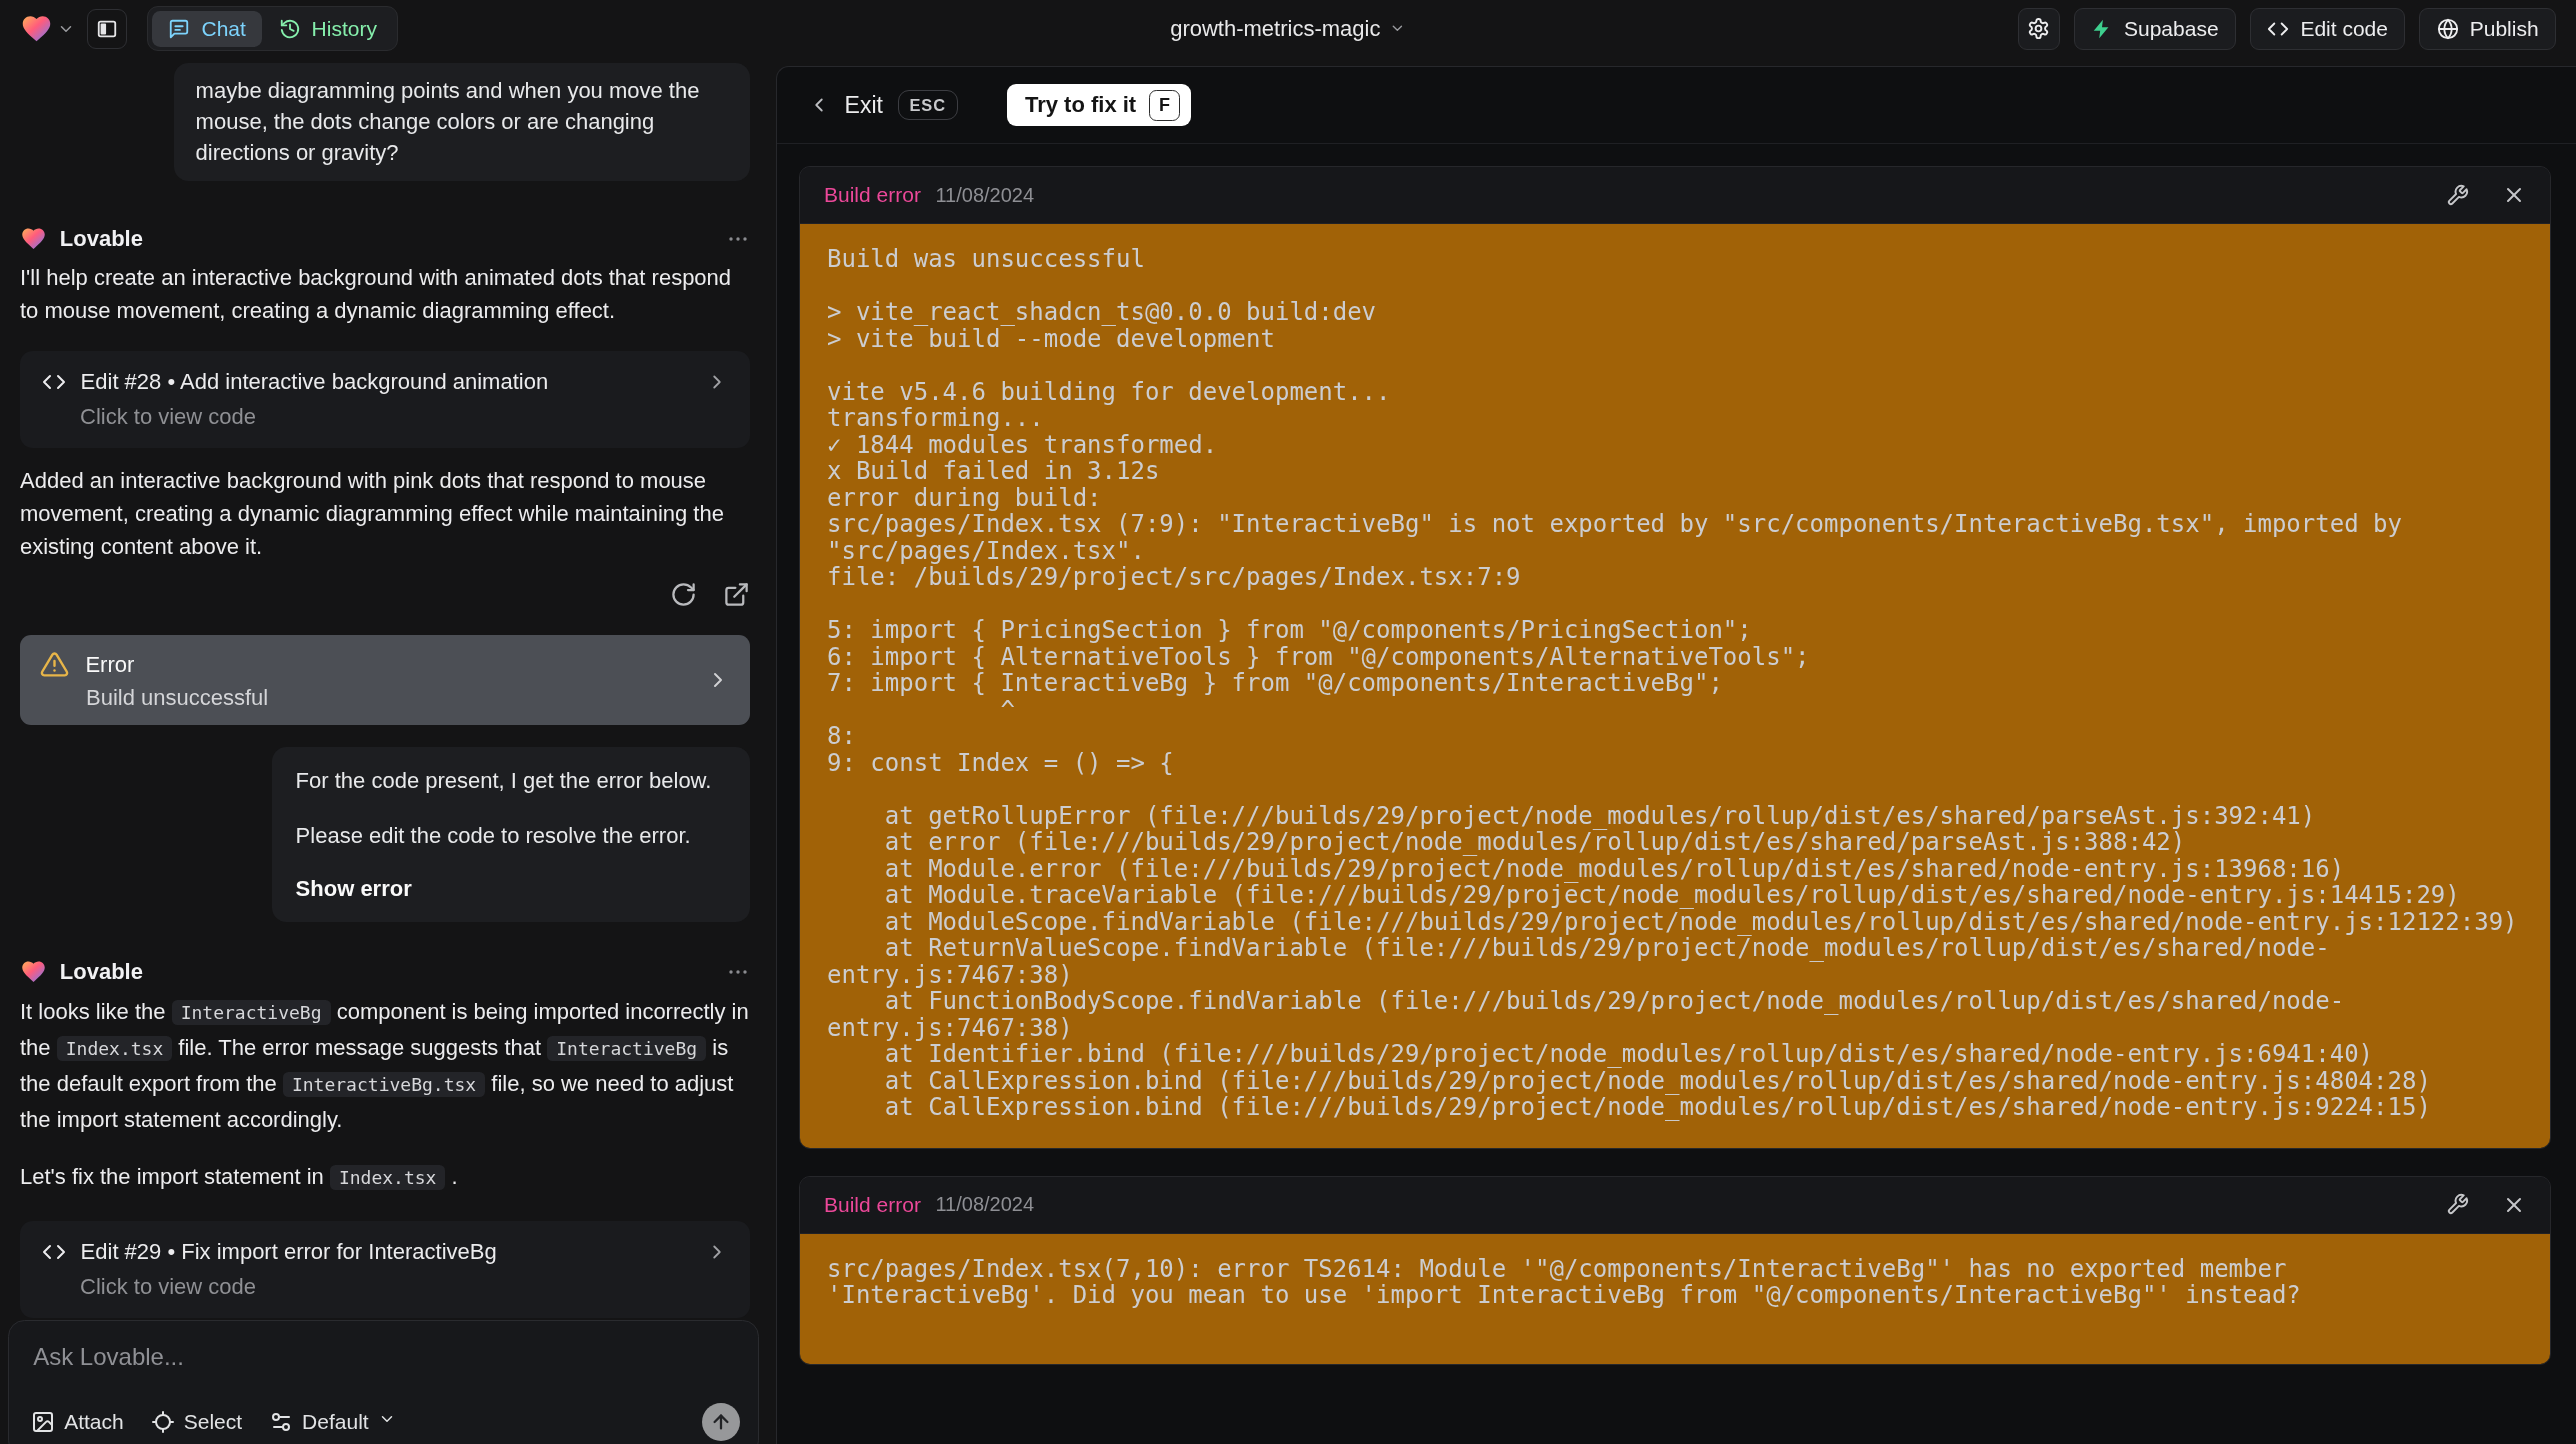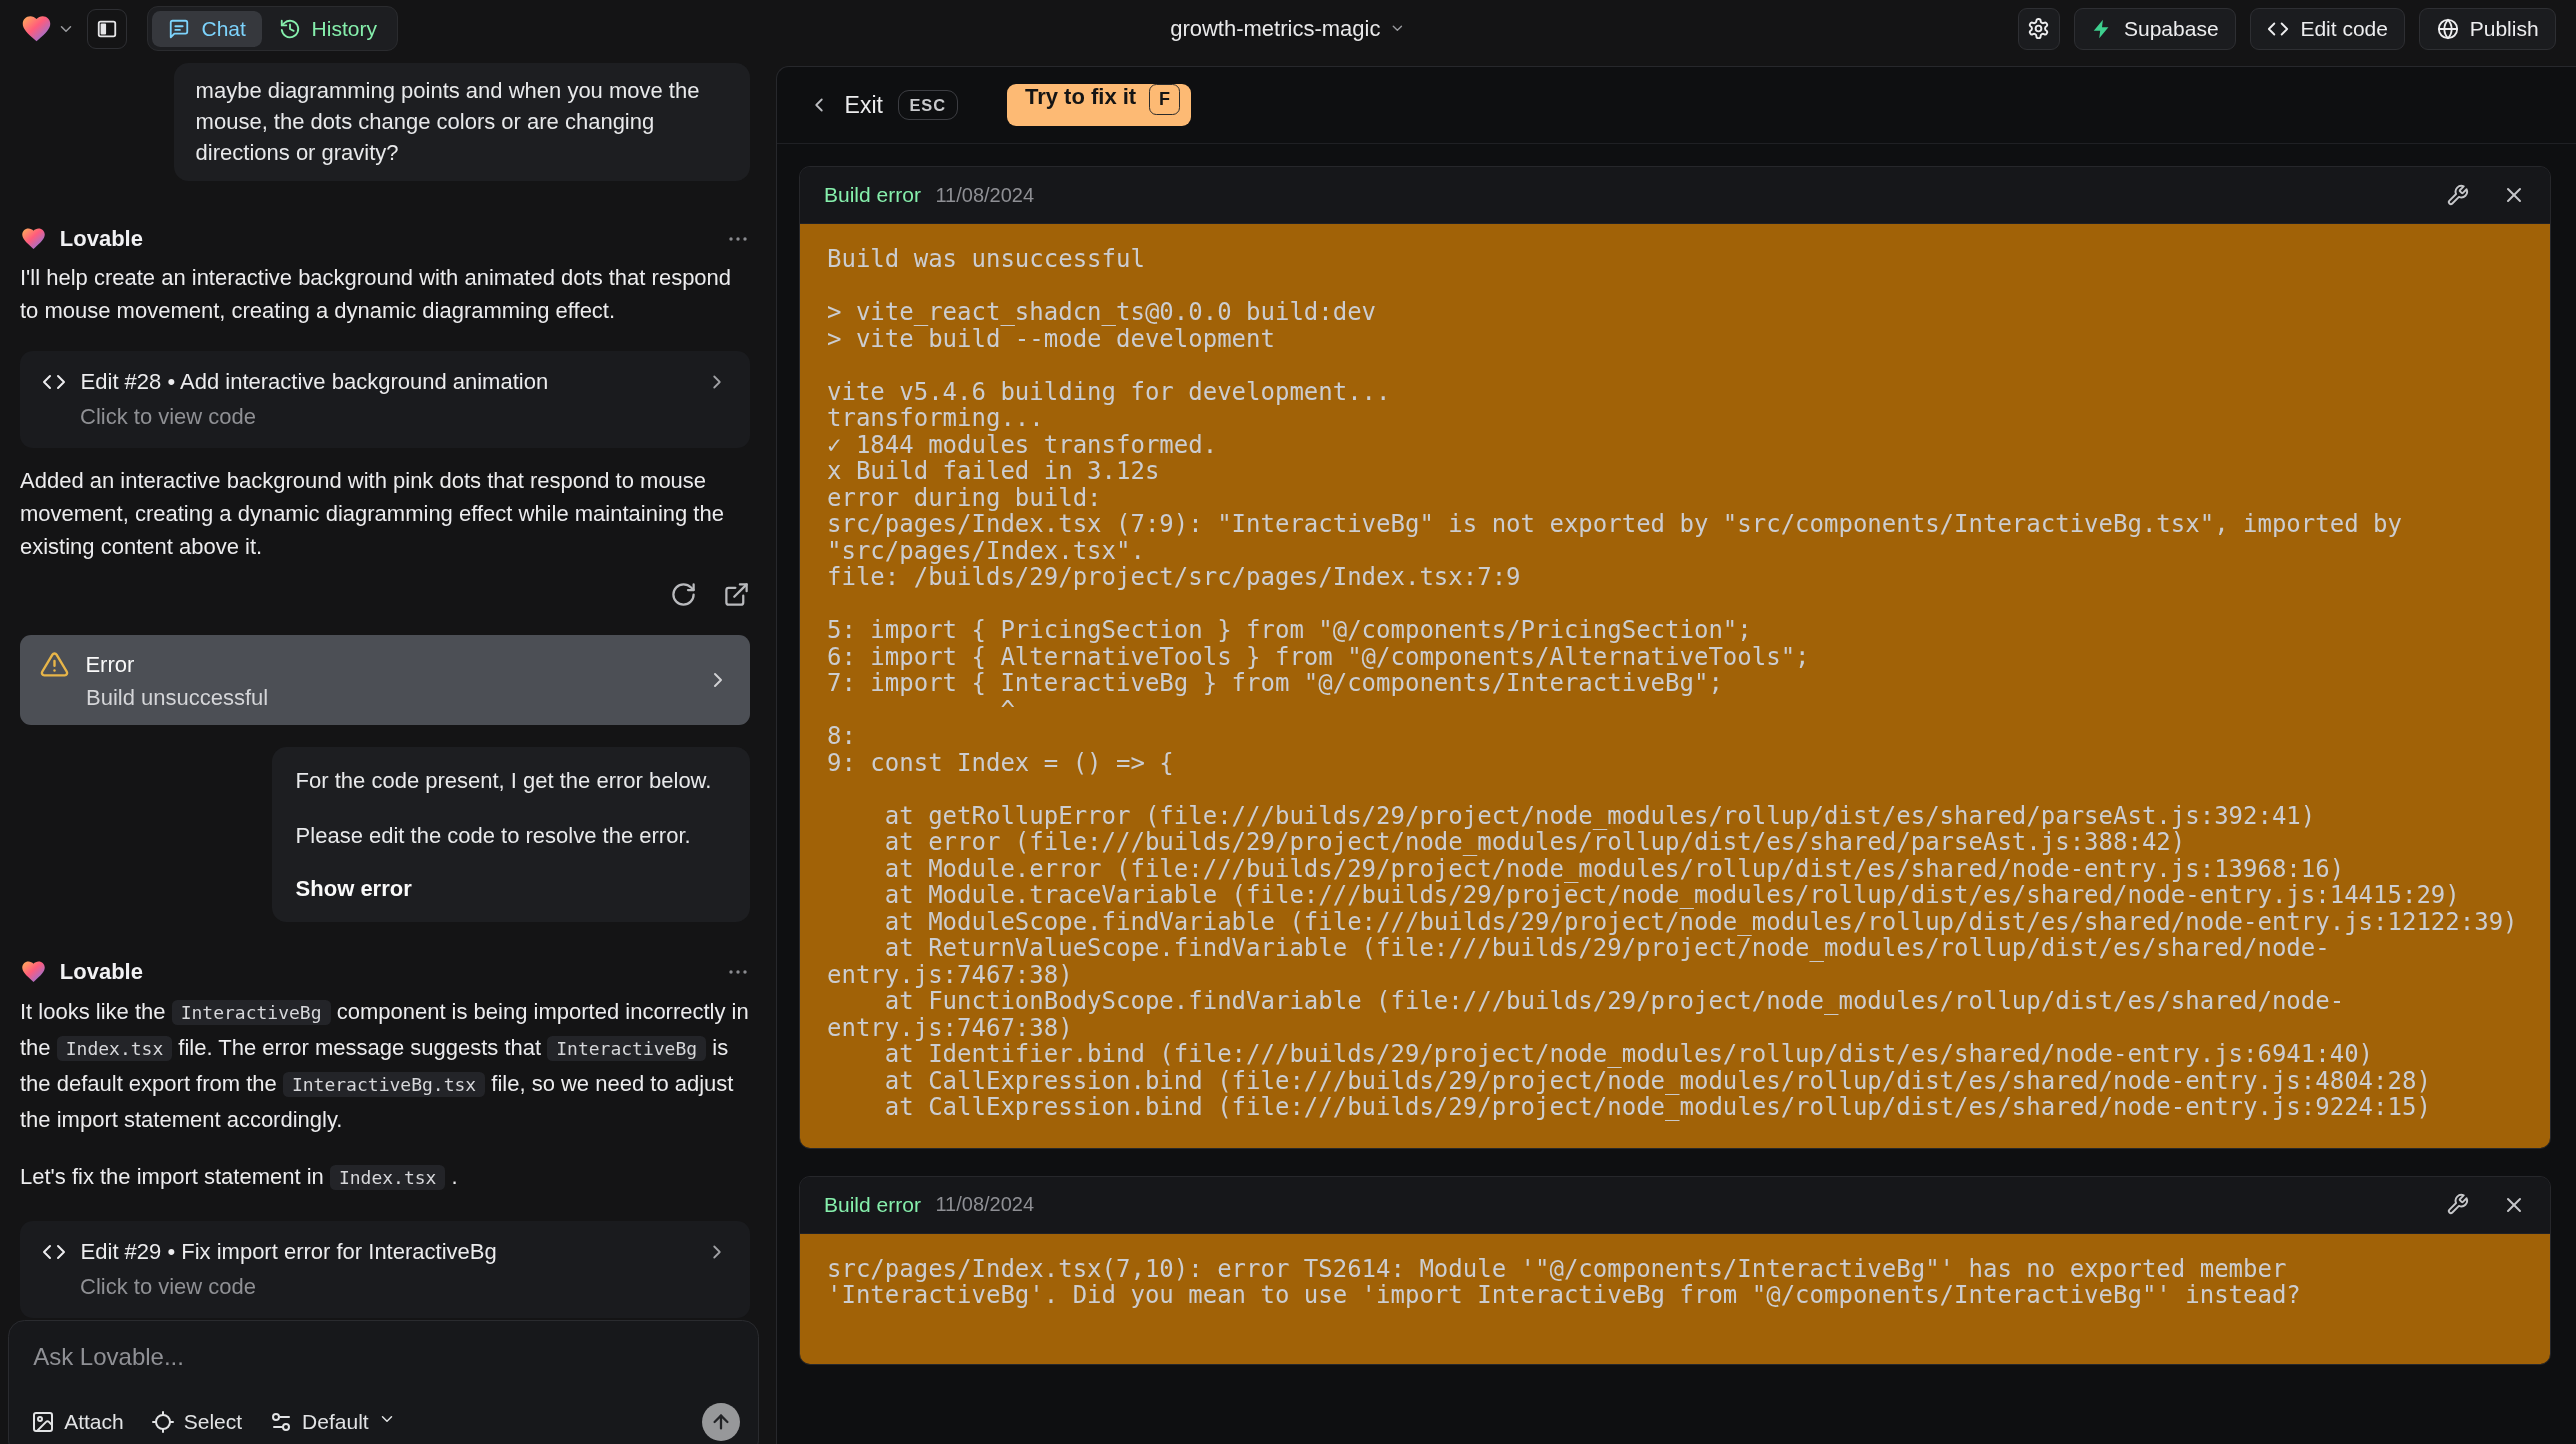--- a/index.html
+++ b/index.html
@@ -75,30 +75,30 @@
 
   
   .workspace { position:absolute; left:776px; right:0; top:9px; bottom:0; background:#0e0f11;
                border:0.9px solid #27282c; border-right:none; border-bottom:none; border-radius:12.8px 0 0 0; }
   .ws-header { height:77px; display:flex; align-items:center; padding:0 31px; border-bottom:0.9px solid #1f2024; }
   .exit-btn { display:flex; align-items:center; gap:14.6px; background:none; border:none; color:#ececee;
               font-size:23px; font-family:inherit; cursor:pointer; }
   .exit-btn .chev { color:#bcbdc1; }
   .key-badge { margin-left:14.6px; padding:4.6px 11px; border:1.8px solid #3c3d42; border-radius:11px;
                font-size:16.4px; font-weight:700; color:#c9cacd; letter-spacing:0.9px; }
-  .fix-btn { margin-left:49px; display:flex; align-items:flex-start; gap:12.8px; height:42px; padding:0 11px 0 18px;
-             background:#fdba74; color:#141414; border:none; border-radius:9px; font-size:22px; font-weight:600;
+  .fix-btn { margin-left:49px; display:flex; align-items:center; gap:12.8px; height:42px; padding:0 11px 0 18px;
+             background:#ffffff; color:#141414; border:none; border-radius:9px; font-size:22px; font-weight:600;
              font-family:inherit; cursor:pointer; }
   .fkey { width:31px; height:31px; border:1.8px solid #2b2b2b; border-radius:7.3px; display:flex; align-items:center;
           justify-content:center; font-size:18px; font-weight:700; }
   .ws-body { padding:22px 24.6px 0 22px; }
   .err-panel { background:#111215; border:0.9px solid #26272b; border-radius:11px; overflow:hidden; }
   .err-panel + .err-panel { margin-top:27px; }
   .ep-head { height:57px; display:flex; align-items:center; padding:0 24px; background:#16171a; border-bottom:0.9px solid #202126; }
-  .ep-title { color:#86efac; font-size:21px; font-weight:500; }
+  .ep-title { color:#ec4899; font-size:21px; font-weight:500; }
   .ep-date { color:#8e8f94; font-size:20px; margin-left:14.6px; }
   .ep-actions { margin-left:auto; display:flex; align-items:center; gap:33px; color:#c6c7ca; }
   .ep-actions button { background:none; border:none; color:inherit; cursor:pointer; }
   .ep-log { padding:22px 27px 27px; font-family:"DejaVu Sans Mono", monospace; font-size:24px; line-height:26.5px;
             color:#cccdd0; white-space:pre-wrap; word-break:break-word; background:#a16207; }
   .ep-log.short { padding-bottom:55px; }
 </style>
 </head>
 <body>
 

